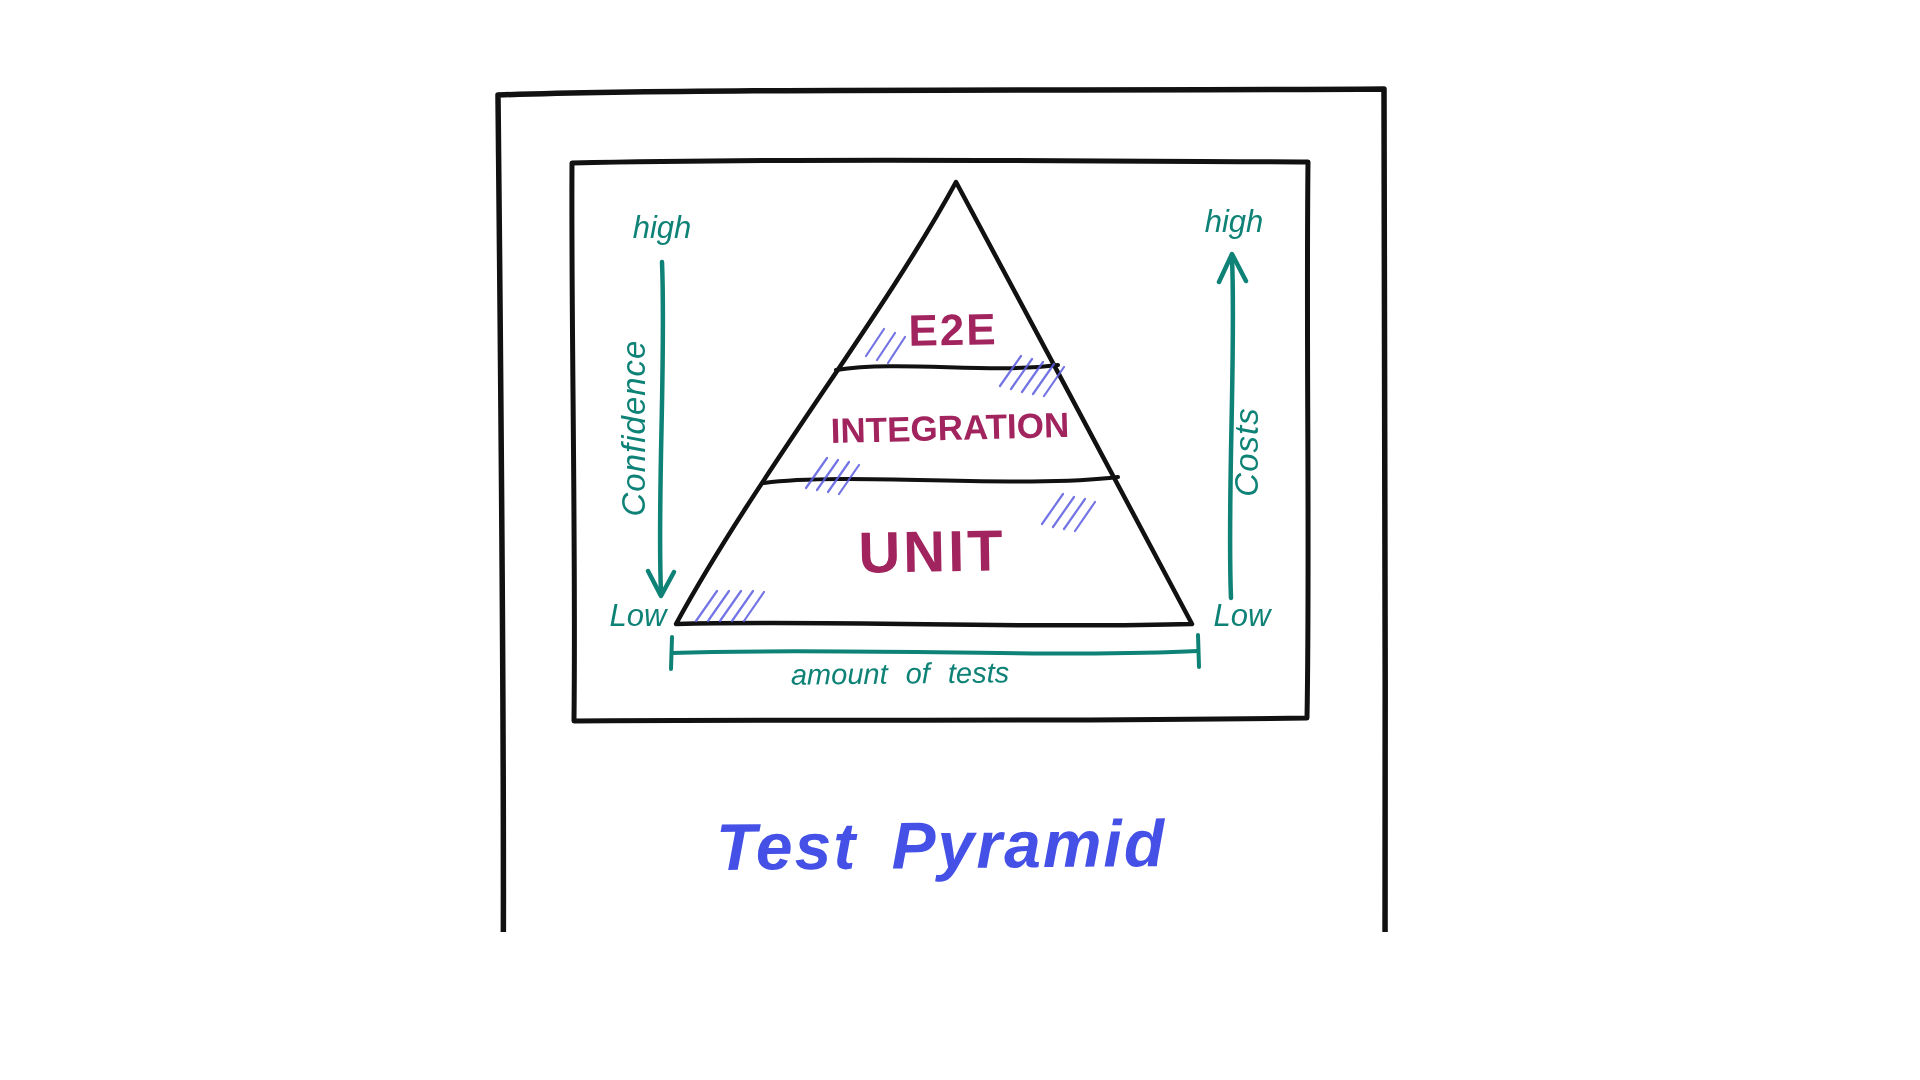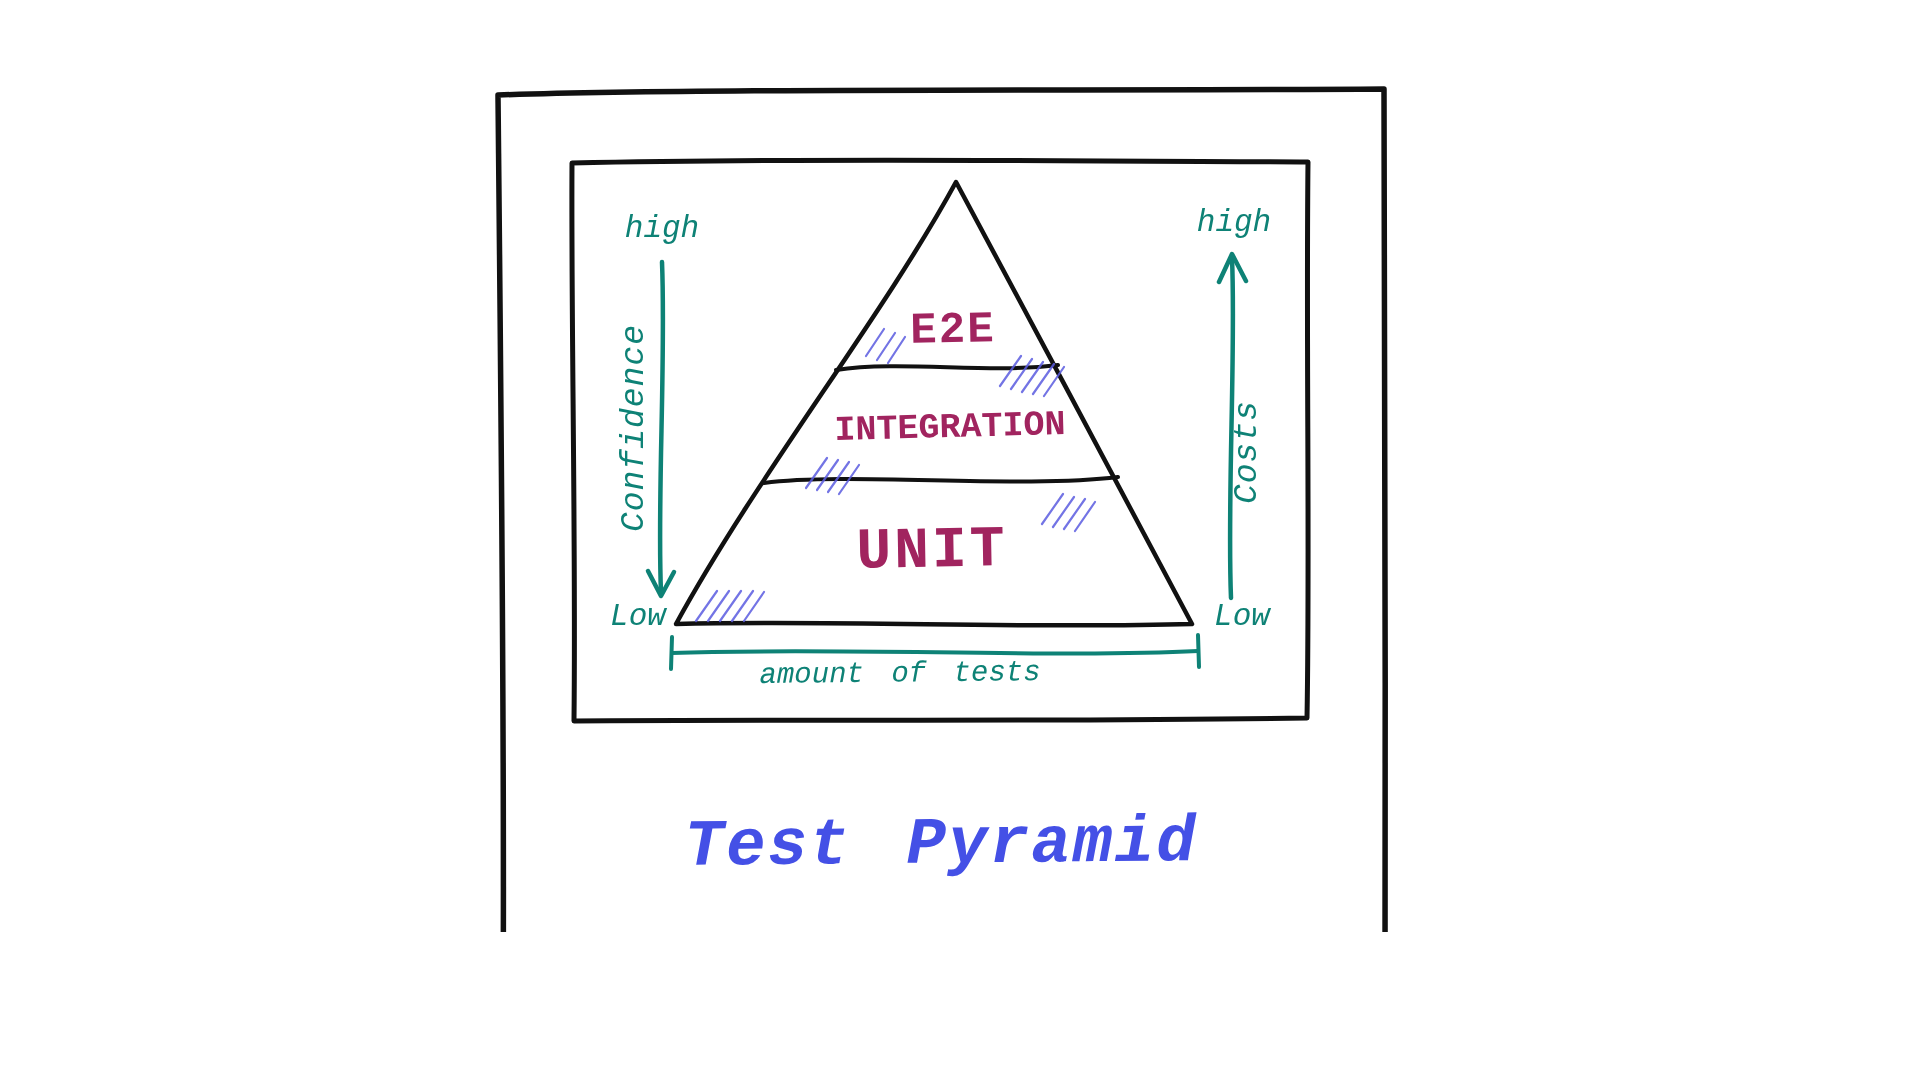--- a/index.html
+++ b/index.html
@@ -1,21 +1,21 @@
 <!DOCTYPE html>
 <html><head>
 <meta charset="utf-8">
 <style>
   html,body{margin:0;padding:0;background:#ffffff;}
   .canvas{
     position:relative;
     width:1920px;height:932px;
     background:#ffffff;
     overflow:hidden;
-    font-family:Liberation Mono, monospace;
+    font-family:Liberation Sans, sans-serif;
   }
   svg.sketch{position:absolute;left:0;top:0;}
   .lbl{
     position:absolute;
     transform:translate(-50%,-50%);
     white-space:nowrap;
     user-select:none;
   }
   .teal{color:#0e8276;font-style:italic;font-weight:500;}
   .axis-end{font-size:31px;}

